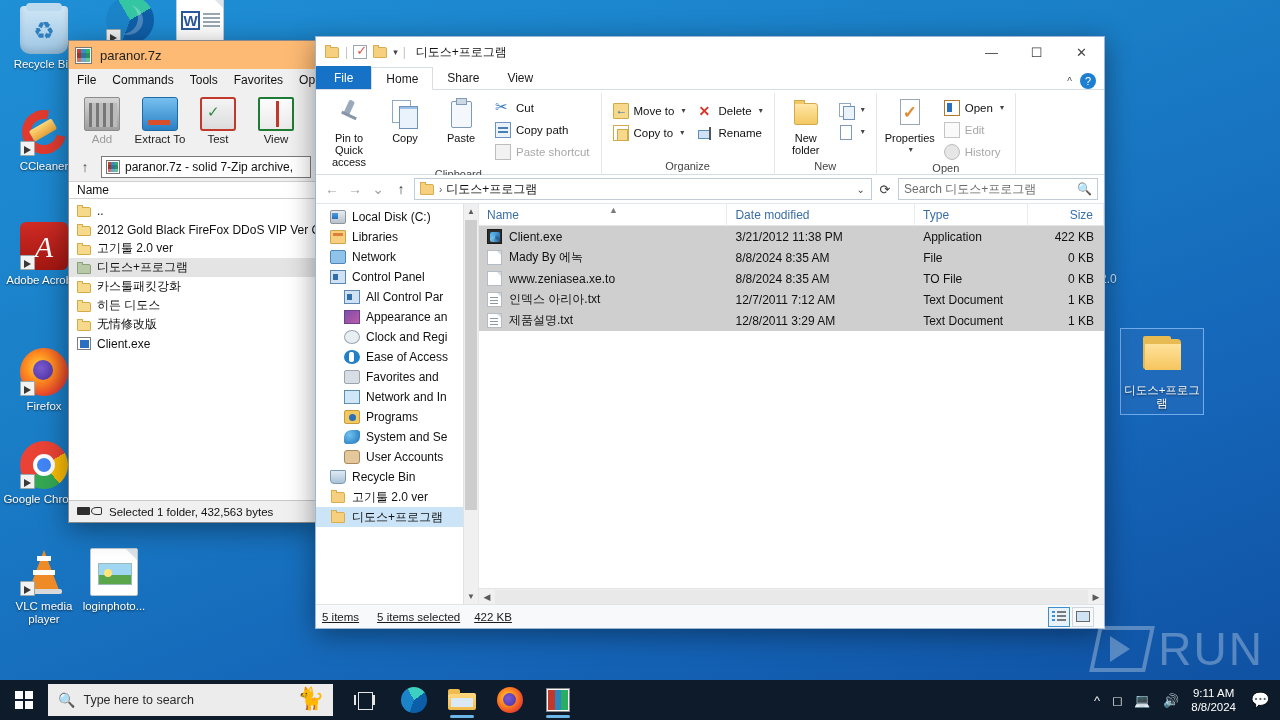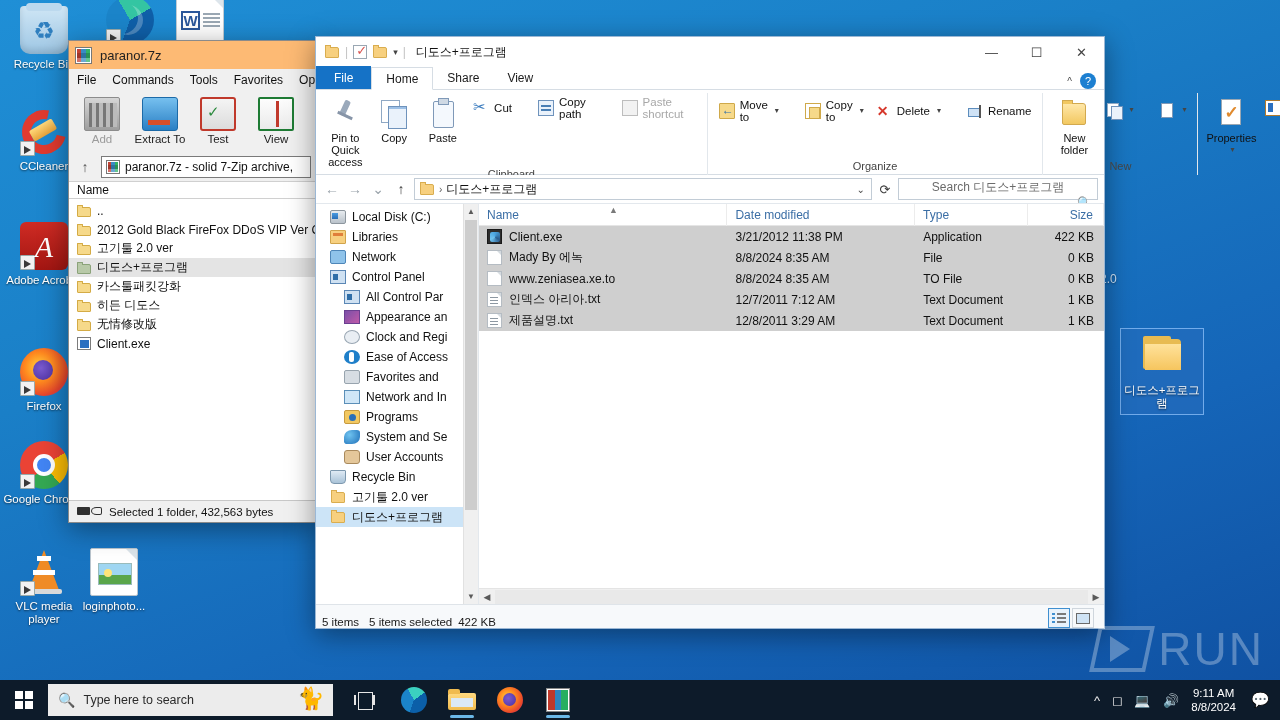--- a/index.html
+++ b/index.html
@@ -170,21 +170,21 @@
   .ribbon-right{margin-left:auto;display:flex;align-items:center;gap:8px;padding-right:8px;}
   .help-ic{width:16px;height:16px;border-radius:50%;background:#1c7fd1;color:#fff;font-size:11px;
     display:flex;align-items:center;justify-content:center;}
   .ribbon{height:85px;background:#fff;border-bottom:1px solid #d6dde4;display:flex;padding:3px 0 0 0;}
   .rgrp{display:flex;flex-direction:column;height:82px;border-right:1px solid #e2e7ec;padding:0 6px;}
   .rgrp .gbody{flex:1;display:flex;align-items:flex-start;gap:2px;padding-top:3px;}
   .rgrp .glabel{height:15px;text-align:center;font-size:11px;color:#444;}
   .bigbtn{width:54px;display:flex;flex-direction:column;align-items:center;justify-content:flex-start;
     font-size:11px;color:#111;text-align:center;line-height:12px;padding-top:2px;cursor:default;}
   .bigbtn .bi{width:32px;height:32px;position:relative;margin-bottom:2px;}
-  .smcol{display:flex;flex-direction:row;gap:16px;padding-top:1px;}
+  .smcol{display:flex;flex-direction:column;gap:1px;padding-top:1px;}
   .smbtn{height:21px;display:flex;align-items:center;gap:5px;font-size:11.5px;color:#111;padding:0 5px;cursor:default;}
   .smbtn.dim{color:#a8a8a8;}
   .smbtn .si{width:16px;height:16px;position:relative;flex:0 0 auto;}
   .caret{font-size:8px;color:#444;margin-left:2px;}
   
   .i-pin{background:transparent;}
   .i-pin:before{content:"";position:absolute;left:13px;top:2px;width:6px;height:16px;background:#9aa9bb;transform:rotate(25deg);border-radius:2px;}
   .i-pin:after{content:"";position:absolute;left:8px;top:16px;width:16px;height:3px;background:#8795a8;transform:rotate(25deg);}
   .i-copy:before{content:"";position:absolute;left:3px;top:2px;width:17px;height:21px;background:#fff;border:1px solid #8fa8c4;}
   .i-copy:after{content:"";position:absolute;left:10px;top:8px;width:17px;height:21px;background:#eaf2fb;border:1px solid #6f93bc;
@@ -238,21 +238,21 @@
   
   .ex-addr{height:28px;display:flex;align-items:center;gap:3px;padding:0 6px;background:#fff;}
   .navbtn{width:20px;height:22px;display:flex;align-items:center;justify-content:center;color:#9aa3ab;font-size:14px;cursor:default;}
   .navbtn.on{color:#3b3b3b;}
   .crumbs{flex:1;height:22px;border:1px solid #c2ccd6;background:#fff;display:flex;align-items:center;gap:4px;padding:0 4px;}
   .crumbs .txt{font-size:12px;color:#111;}
   .crumbs .sep{color:#5a5a5a;font-size:10px;}
   .crumbs .dd{margin-left:auto;color:#4a4a4a;font-size:10px;padding-right:2px;}
   .refresh{width:20px;height:22px;display:flex;align-items:center;justify-content:center;color:#3b3b3b;font-size:13px;}
   .searchbox{width:200px;height:22px;border:1px solid #c2ccd6;display:flex;align-items:center;
-    padding:0 5px;font-size:12px;color:#6b6b6b;flex-direction:column;}
+    padding:0 5px;font-size:12px;color:#6b6b6b;}
   .searchbox .sp{margin-left:auto;color:#555;font-size:12px;}
   
   .ex-body{flex:1;display:flex;min-height:0;border-top:1px solid #e3e8ed;}
   .nav{width:163px;border-right:1px solid #e3e8ed;position:relative;overflow:hidden;background:#fff;}
   .navlist{padding-top:3px;}
   .navitem{height:20px;display:flex;align-items:center;gap:6px;font-size:12px;color:#111;white-space:nowrap;
     padding-left:14px;cursor:default;}
   .navitem.ind{padding-left:28px;}
   .navitem.sel{background:#cce4f7;}
   .navitem .ni{width:16px;height:14px;position:relative;flex:0 0 auto;}
@@ -301,22 +301,22 @@
   .fi-file{background:#fff;border:1px solid #b5bcc3;}
   .fi-file:before{content:"";position:absolute;right:0;top:0;border-left:4px solid transparent;border-top:4px solid #d5dbe0;}
   .fi-txt{background:#fff;border:1px solid #b5bcc3;}
   .fi-txt:before{content:"";position:absolute;right:0;top:0;border-left:4px solid transparent;border-top:4px solid #d5dbe0;}
   .fi-txt:after{content:"";position:absolute;left:2px;top:4px;right:3px;height:1px;background:#8d98a2;
     box-shadow:0 3px 0 #8d98a2,0 6px 0 #8d98a2;}
   
   .hscroll{height:16px;background:#f0f0f0;border-top:1px solid #e4e4e4;display:flex;align-items:center;}
   .hscroll .ar{width:16px;text-align:center;font-size:9px;color:#5a5a5a;}
   .hscroll .track{flex:1;height:14px;background:#e9e9e9;}
-  .ex-status{height:24px;border-top:1px solid #dfe4e9;background:#f7f9fb;display:flex;align-items:flex-end;
-    font-size:11.5px;color:#1a1a1a;padding:0 6px;gap:16px;}
+  .ex-status{height:24px;border-top:1px solid #dfe4e9;background:#f7f9fb;display:flex;align-items:center;
+    font-size:11.5px;color:#1a1a1a;padding:0 6px;gap:24px;text-decoration:underline;}
   .ex-status .sp{margin-left:auto;display:flex;gap:2px;padding-right:4px;}
   .vbtn{width:22px;height:20px;border:1px solid #cfd6dd;display:flex;align-items:center;justify-content:center;}
   .vbtn.on{border-color:#3f8fd0;background:#e8f2fb;}
   .vb-details{width:14px;height:11px;position:relative;}
   .vb-details:after{content:"";position:absolute;left:0;top:0;width:14px;height:11px;
     background:
       linear-gradient(#3f8fd0,#3f8fd0) 0 0/3px 2px no-repeat,
       linear-gradient(#7a7a7a,#7a7a7a) 5px 0/9px 2px no-repeat,
       linear-gradient(#3f8fd0,#3f8fd0) 0 4px/3px 2px no-repeat,
       linear-gradient(#7a7a7a,#7a7a7a) 5px 4px/9px 2px no-repeat,

